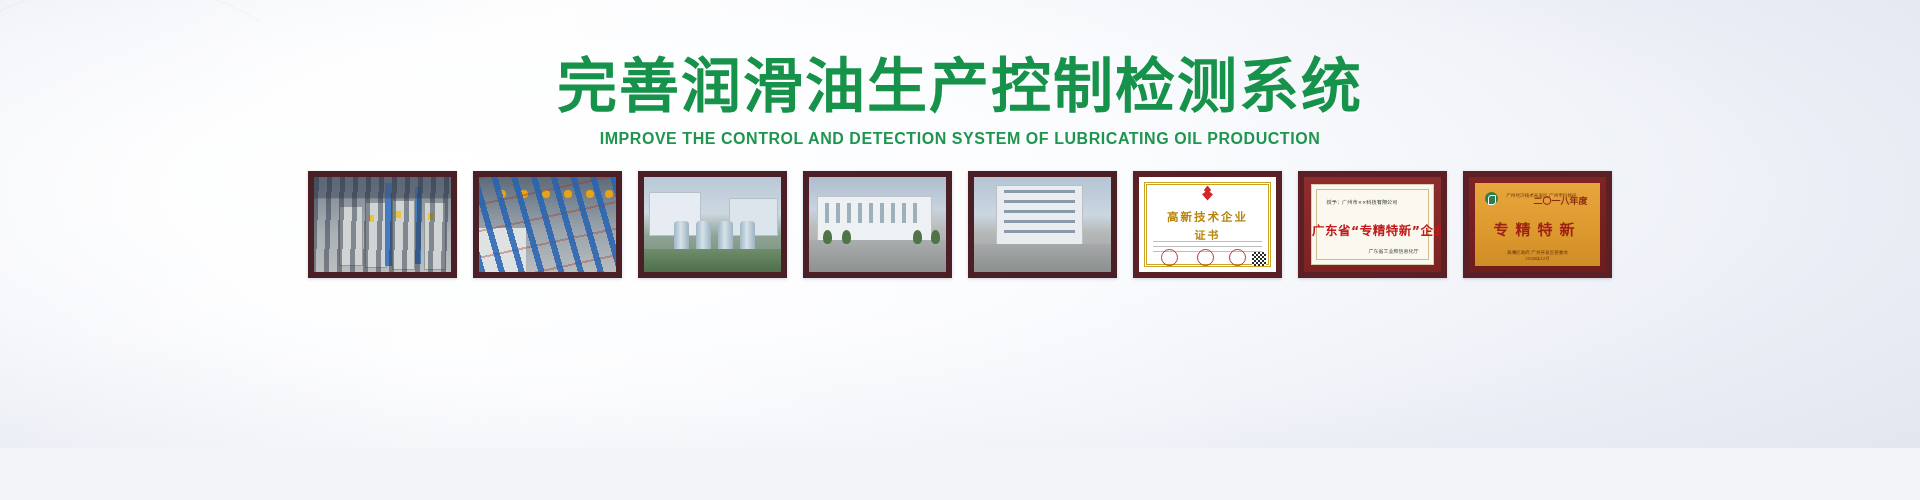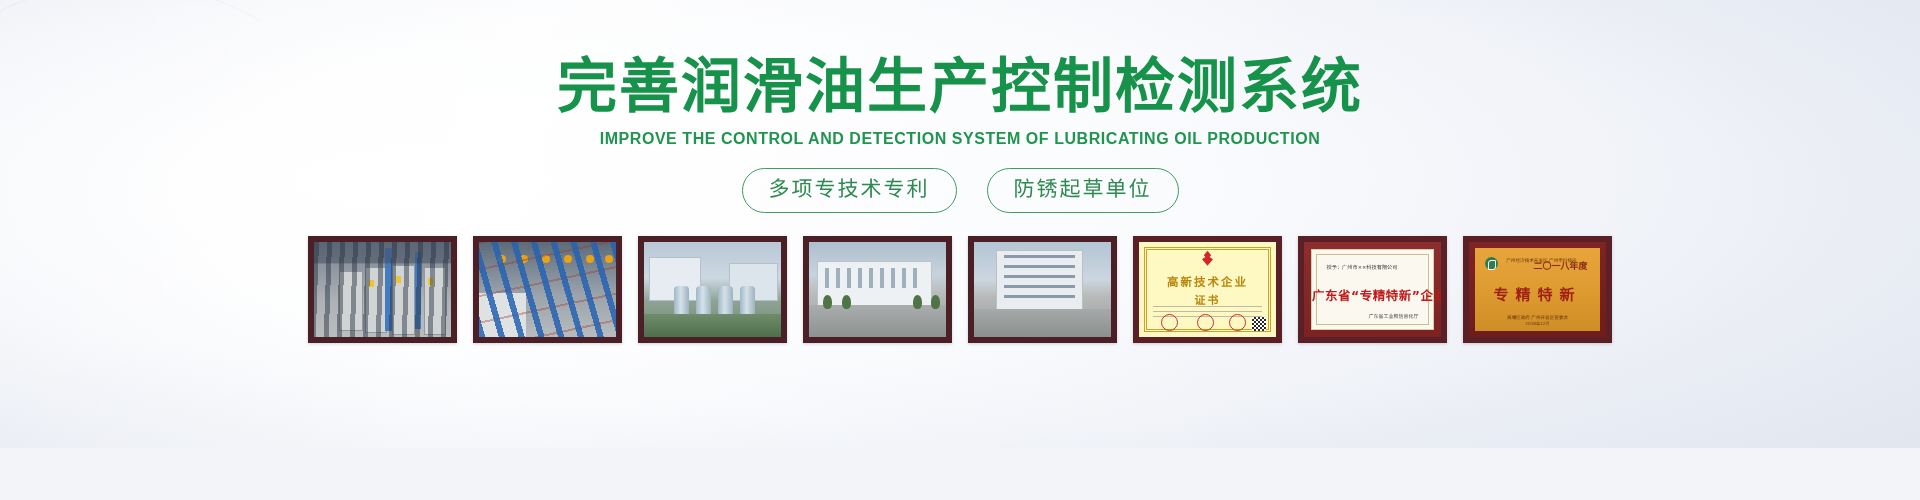--- a/index.html
+++ b/index.html
@@ -130,21 +130,21 @@
   .p4 .tree{position:absolute;bottom:30%;width:9px;height:14px;border-radius:50% 50% 40% 40%;background:#4f7446;}
 
   
   .p5{background:linear-gradient(180deg,#b4c5d4 0%,#cbd6e0 40%,#b6b9b8 58%,#9a9d9c 100%);}
   .p5 .off{position:absolute;left:16%;top:8%;width:62%;height:62%;background:#e9edf0;border:1px solid #b9c1c7;}
   .p5 .off:after{content:"";position:absolute;inset:8% 8% 8% 8%;
     background:repeating-linear-gradient(180deg, rgba(120,140,158,.85) 0 3px, rgba(233,237,240,1) 3px 10px);}
   .p5 .gnd{position:absolute;left:0;bottom:0;width:100%;height:30%;background:linear-gradient(180deg,#a5a9a9,#8b908f);}
 
   
-  .c6{background:#fef9c3;}
+  .c6{background:#ffffff;}
   .c6 .frame{position:absolute;inset:5px;border:3px double #c9a227;}
   .c6 .flame{position:absolute;left:50%;top:9%;transform:translateX(-50%);
     width:13px;height:15px;background:#d4252a;
     clip-path:polygon(50% 0,78% 30%,66% 42%,92% 58%,50% 100%,8% 58%,34% 42%,22% 30%);}
   .c6 .t1{position:absolute;left:0;right:0;top:33%;text-align:center;
     font-family:"DejaVu Sans",sans-serif;font-size:11.5px;font-weight:700;color:#b8860b;letter-spacing:2px;}
   .c6 .t2{position:absolute;left:0;right:0;top:52%;text-align:center;
     font-family:"DejaVu Sans",sans-serif;font-size:11px;font-weight:700;color:#b8860b;letter-spacing:2px;}
   .c6 .lines{position:absolute;left:10%;right:10%;top:67%;height:16%;
     background:repeating-linear-gradient(180deg,#9a9a9a 0 1px,rgba(0,0,0,0) 1px 5px);opacity:.65;}
@@ -198,24 +198,20 @@
     <div class="arc r2"></div>
   </div>
   <div class="sheen"></div>
   <div class="vign"></div>
 
   <div class="content">
 
     <div class="title">完善润滑油生产控制检测系统</div>
     <div class="subtitle">IMPROVE THE CONTROL AND DETECTION SYSTEM OF LUBRICATING OIL PRODUCTION</div>
 
-    <div class="badges">
-      <div class="badge">多项专技术专利</div>
-      <div class="badge">防锈起草单位</div>
-    </div>
 
     <div class="strip">
 
       <div class="thumb">
         <div class="ph p1">
           <div class="pan x1"></div>
             <div class="pan x2"></div>
             <div class="pan x3"></div>
             <div class="pan x4"></div>
           <div class="blue"></div>

